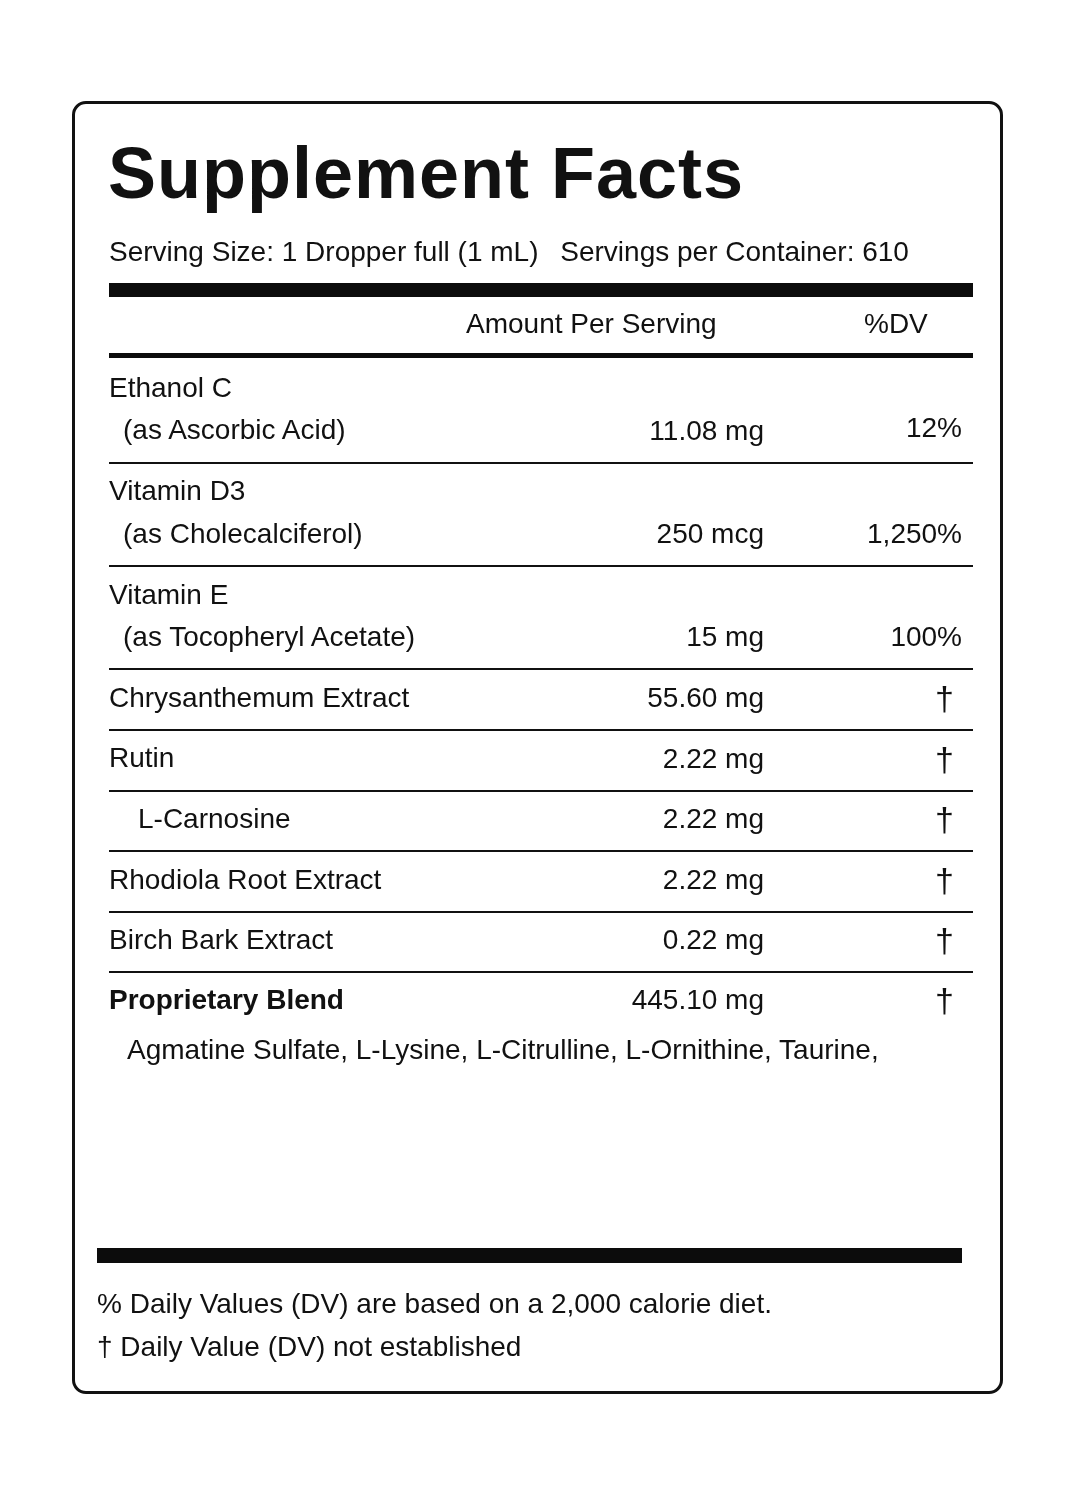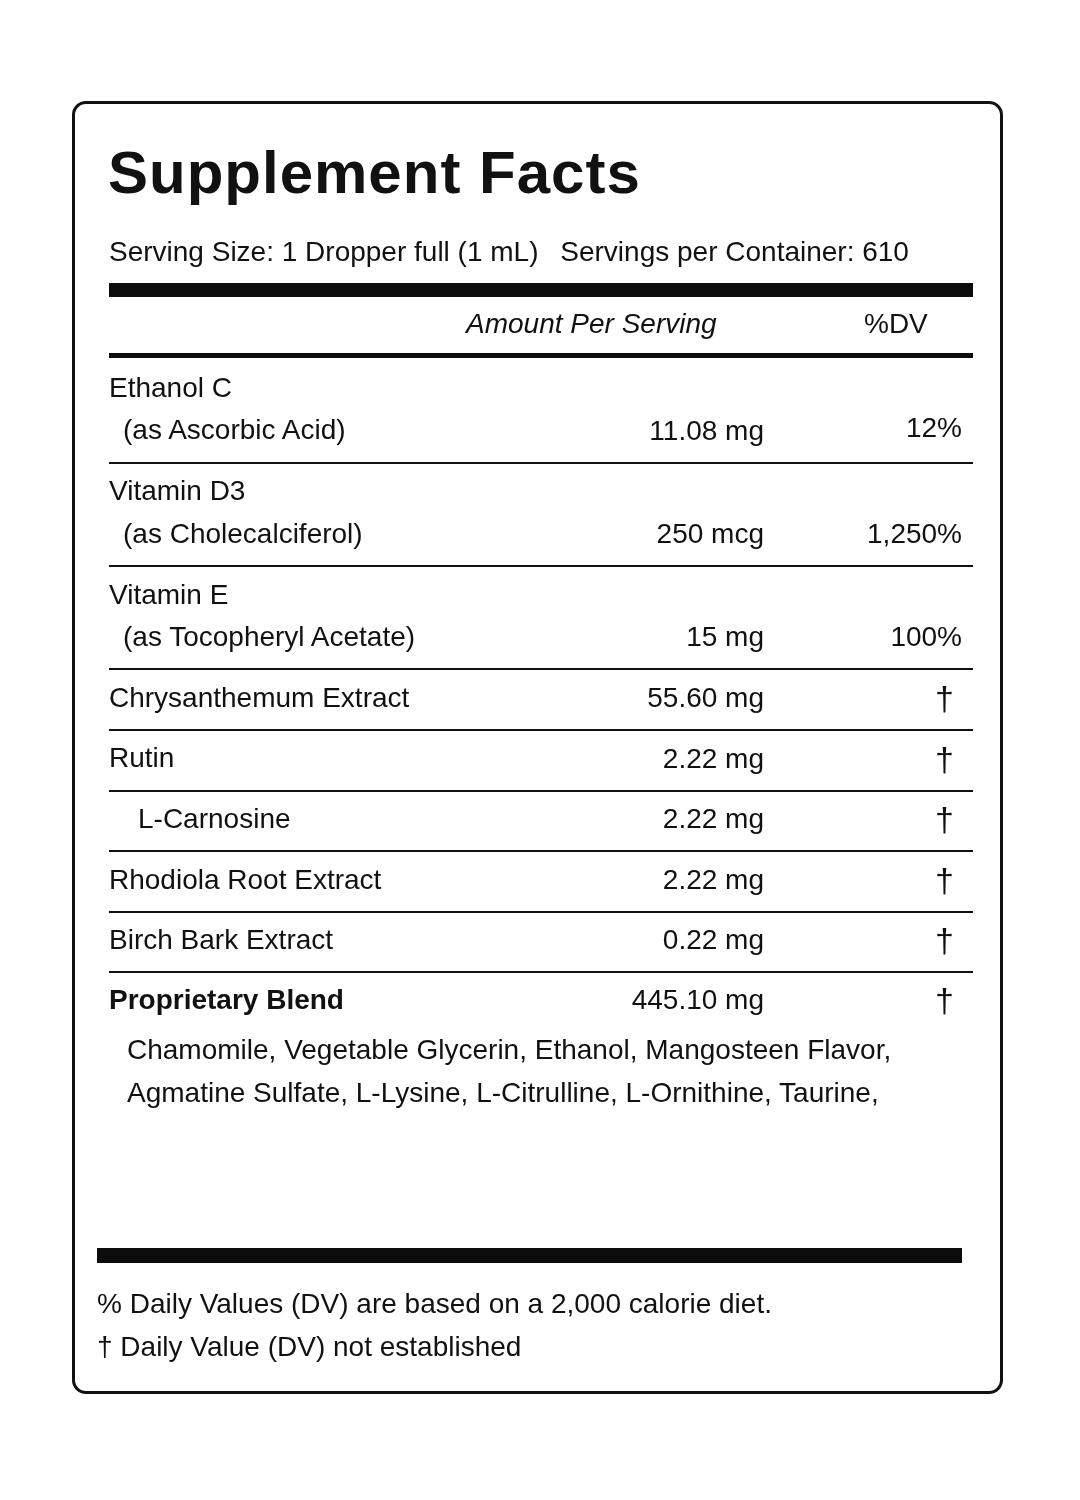--- a/index.html
+++ b/index.html
@@ -1,18 +1,18 @@
 <!DOCTYPE html>
 <html><head>
 <meta charset="utf-8">
 <style>
   html, body { margin:0; padding:0; background:#ffffff; }
   body { width:1080px; height:1500px; position:relative; font-family:"Liberation Sans", "DejaVu Sans", sans-serif; color:#111; overflow:hidden; }
   .panel { position:absolute; left:72px; top:101px; width:931px; height:1293px; border:3px solid #111; border-radius:14px; box-sizing:border-box; }
-  .title { position:absolute; left:108px; top:118px; width:870px; font-size:60px; font-weight:bold; letter-spacing:1px; line-height:110px; white-space:nowrap; }
+  .title { position:absolute; left:108px; top:118px; width:870px; font-size:72px; font-weight:bold; letter-spacing:1px; line-height:110px; white-space:nowrap; }
   .serving { position:absolute; left:109px; top:234px; width:870px; font-size:28px; line-height:36px; white-space:nowrap; }
   .serving span + span { margin-left:14px; }
   .bar { position:absolute; background:#0c0c0c; }
   .hdr { position:absolute; top:306px; font-size:28px; line-height:36px; white-space:nowrap; }
   .rule { position:absolute; left:109px; width:864px; height:2px; background:#111; }
   .cell { position:absolute; font-size:28px; line-height:36px; white-space:nowrap; }
   .name { left:109px; }
   .sub { left:123px; }
   .amt { right:316px; text-align:right; }
   .dv { right:118px; text-align:left; }
@@ -28,21 +28,21 @@
 <div class="panel"></div>
 
 <div class="title">Supplement Facts</div>
 <div class="serving">
   <span>Serving Size: 1 Dropper full (1 mL)</span>
   <span>Servings per Container: 610</span>
 </div>
 
 <div class="bar" style="left:109px;top:283px;width:864px;height:14px;"></div>
 
-<div class="hdr" style="left:466px;font-style:italic;">Amount Per Serving</div>
+<div class="hdr" style="left:466px;">Amount Per Serving</div>
 <div class="hdr" style="left:864px;">%DV</div>
 
 <div class="bar" style="left:109px;top:353px;width:864px;height:5px;"></div>
 
 <div class="cell name" style="top:370px;">Ethanol C</div>
 <div class="cell sub" style="top:412px;">(as Ascorbic Acid)</div>
 <div class="cell amt" style="top:413px;">11.08 mg</div>
 <div class="cell dv" style="top:410px;">12%</div>
 <div class="rule" style="top:462px;"></div>
 
@@ -81,20 +81,19 @@
 <div class="cell name" style="top:922px;">Birch Bark Extract</div>
 <div class="cell amt" style="top:922px;">0.22 mg</div>
 <div class="cell dagger" style="top:922px;">†</div>
 <div class="rule" style="top:971px;"></div>
 
 <div class="cell name bold" style="top:982px;">Proprietary Blend</div>
 <div class="cell amt" style="top:982px;">445.10 mg</div>
 <div class="cell dagger" style="top:982px;">†</div>
 
 <div class="blend">
-  <div>Chamomile, Vegetable Glycerin, Ethanol, Mangosteen Flavor,</div>
   <div>Agmatine Sulfate, L-Lysine, L-Citrulline, L-Ornithine, Taurine,</div>
 </div>
 
 <div class="bar" style="left:97px;top:1248px;width:865px;height:15px;"></div>
 
 <div class="foot" style="top:1286px;">% Daily Values (DV) are based on a 2,000 calorie diet.</div>
 <div class="foot" style="top:1329px;">†  Daily Value (DV) not established</div>
 
 </body></html>

